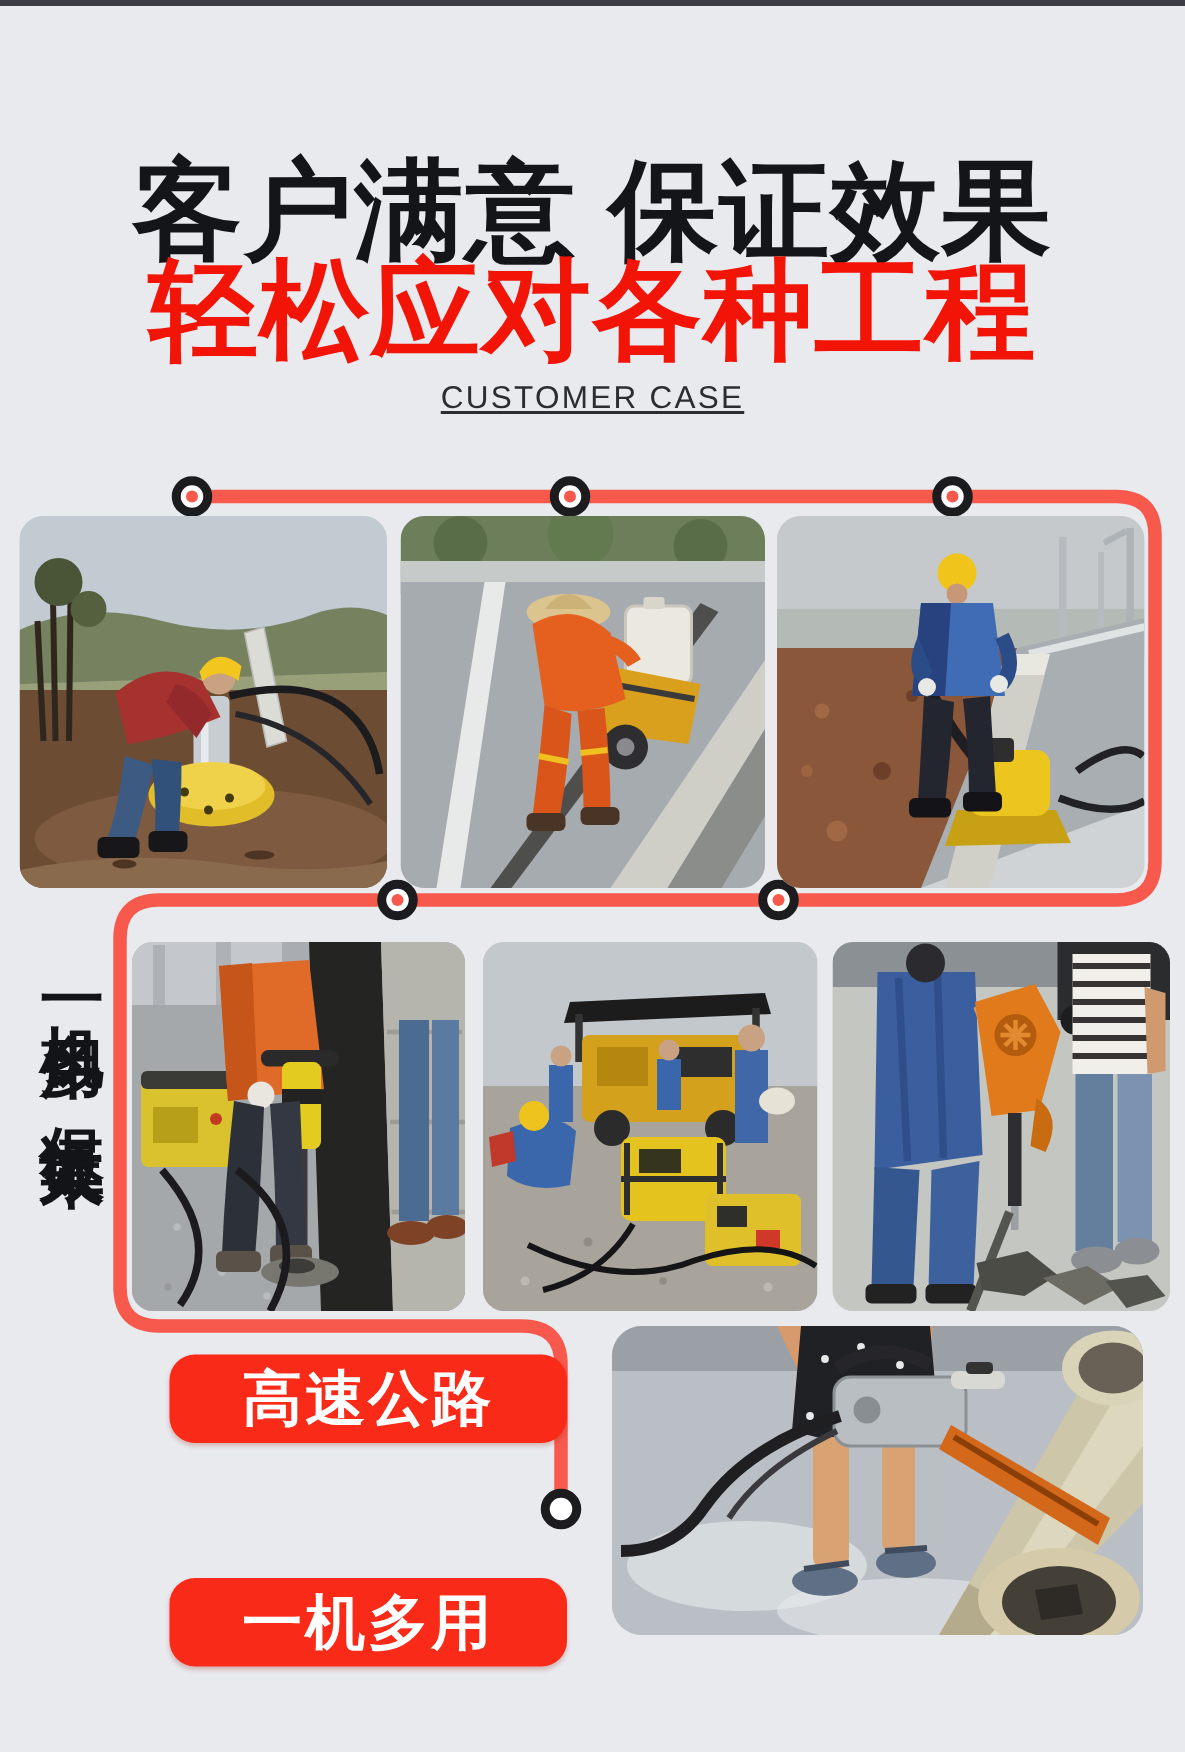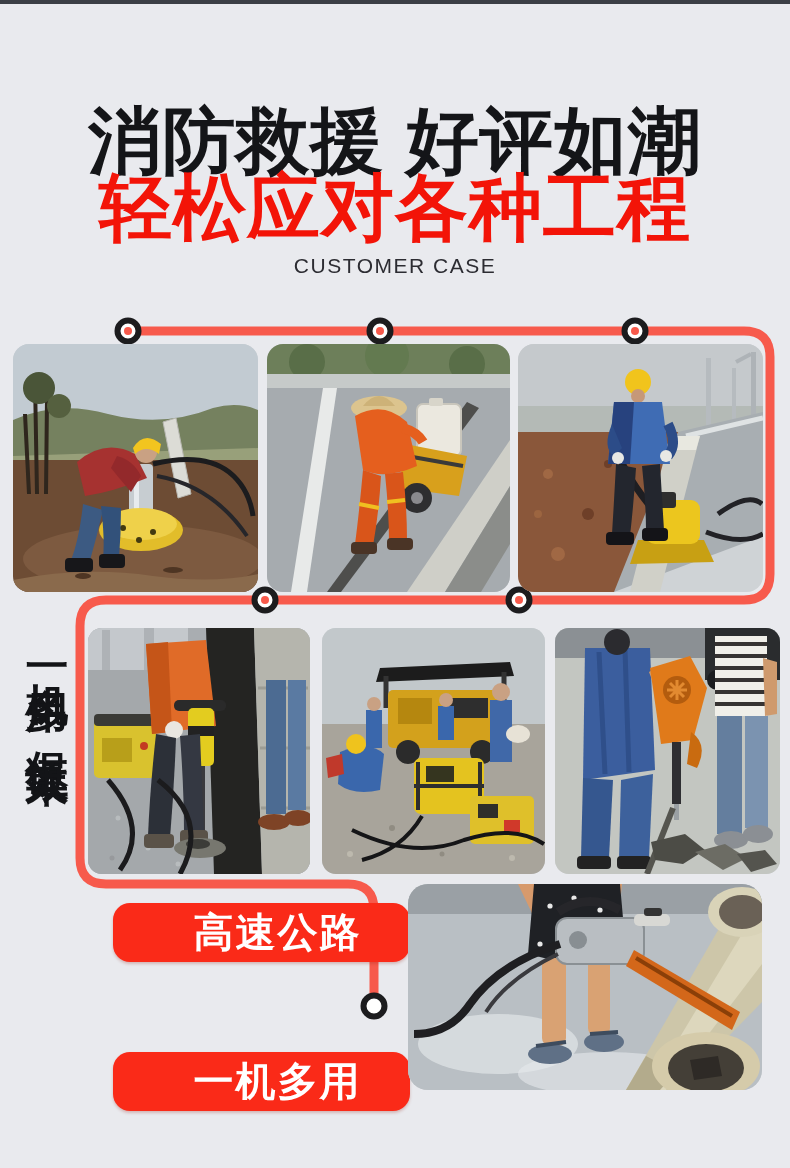--- a/index.html
+++ b/index.html
@@ -4,40 +4,40 @@
 <style>
   html,body{margin:0;padding:0;}
   body{font-family:"Liberation Sans","DejaVu Sans",sans-serif;}
   .page{position:relative;width:790px;height:1168px;background:#e9eaee;overflow:hidden;}
   .topbar{position:absolute;left:0;top:0;width:790px;height:4px;background:#3b3f45;}
   .title-black{position:absolute;left:0;top:50px;width:790px;text-align:center;
     font-size:73px;font-weight:900;color:#141518;letter-spacing:1px;line-height:1.15;white-space:nowrap;}
   .title-red{position:absolute;left:0;top:140px;width:790px;text-align:center;
     font-size:73px;font-weight:900;color:#f31408;letter-spacing:1px;line-height:1.15;white-space:nowrap;margin-top:26px;}
   .subtitle{position:absolute;left:0;top:254px;width:790px;text-align:center;
-    font-size:21px;font-weight:500;color:#2c2c32;letter-spacing:1.5px;}
+    font-size:21px;font-weight:500;color:#2c2c32;letter-spacing:1.5px;text-decoration:underline;}
   .connector{position:absolute;left:0;top:0;width:790px;height:1168px;pointer-events:none;}
   .photo{position:absolute;margin:0;border-radius:16px;overflow:hidden;background:#cfd3d6;}
   .photo svg{display:block;width:100%;height:100%;}
   .side-label{position:absolute;left:26px;top:644px;
     writing-mode:vertical-rl;text-orientation:upright;
     font-size:43px;font-weight:900;color:#131417;letter-spacing:5px;line-height:1;}
   .tag{position:absolute;left:113px;width:265px;height:59px;border-radius:17px;
     background:#fa2a18;color:#ffffff;font-size:40px;font-weight:900;letter-spacing:2px;
     display:flex;align-items:center;justify-content:center;
-    box-shadow:0 2px 3px rgba(150,30,20,0.25);padding-left:32px;}
+    box-shadow:0 2px 3px rgba(150,30,20,0.25);}
 </style>
 </head>
 <body>
 
 <div class="page">
 
   <div class="topbar"></div>
 
-  <h1 class="title-black">消防救援 好评如潮</h1>
+  <h1 class="title-black">客户满意 保证效果</h1>
   <h2 class="title-red">轻松应对各种工程</h2>
   <div class="subtitle">CUSTOMER CASE</div>
 
   <svg class="connector" viewBox="0 0 790 1168">
     <path d="M128 331 H744 Q770 331 770 357 V574 Q770 600 744 600 H106 Q80 600 80 626 V858 Q80 884 106 884 H348 Q374 884 374 910 V1003" fill="none" stroke="#f75a4c" stroke-width="9"></path>
     <g>
       <circle cx="128" cy="331" r="10.5" fill="#ffffff" stroke="#1c1c1e" stroke-width="6"></circle>
       <circle cx="128" cy="331" r="4" fill="#f75a4c"></circle>
       <circle cx="380" cy="331" r="10.5" fill="#ffffff" stroke="#1c1c1e" stroke-width="6"></circle>
       <circle cx="380" cy="331" r="4" fill="#f75a4c"></circle>

